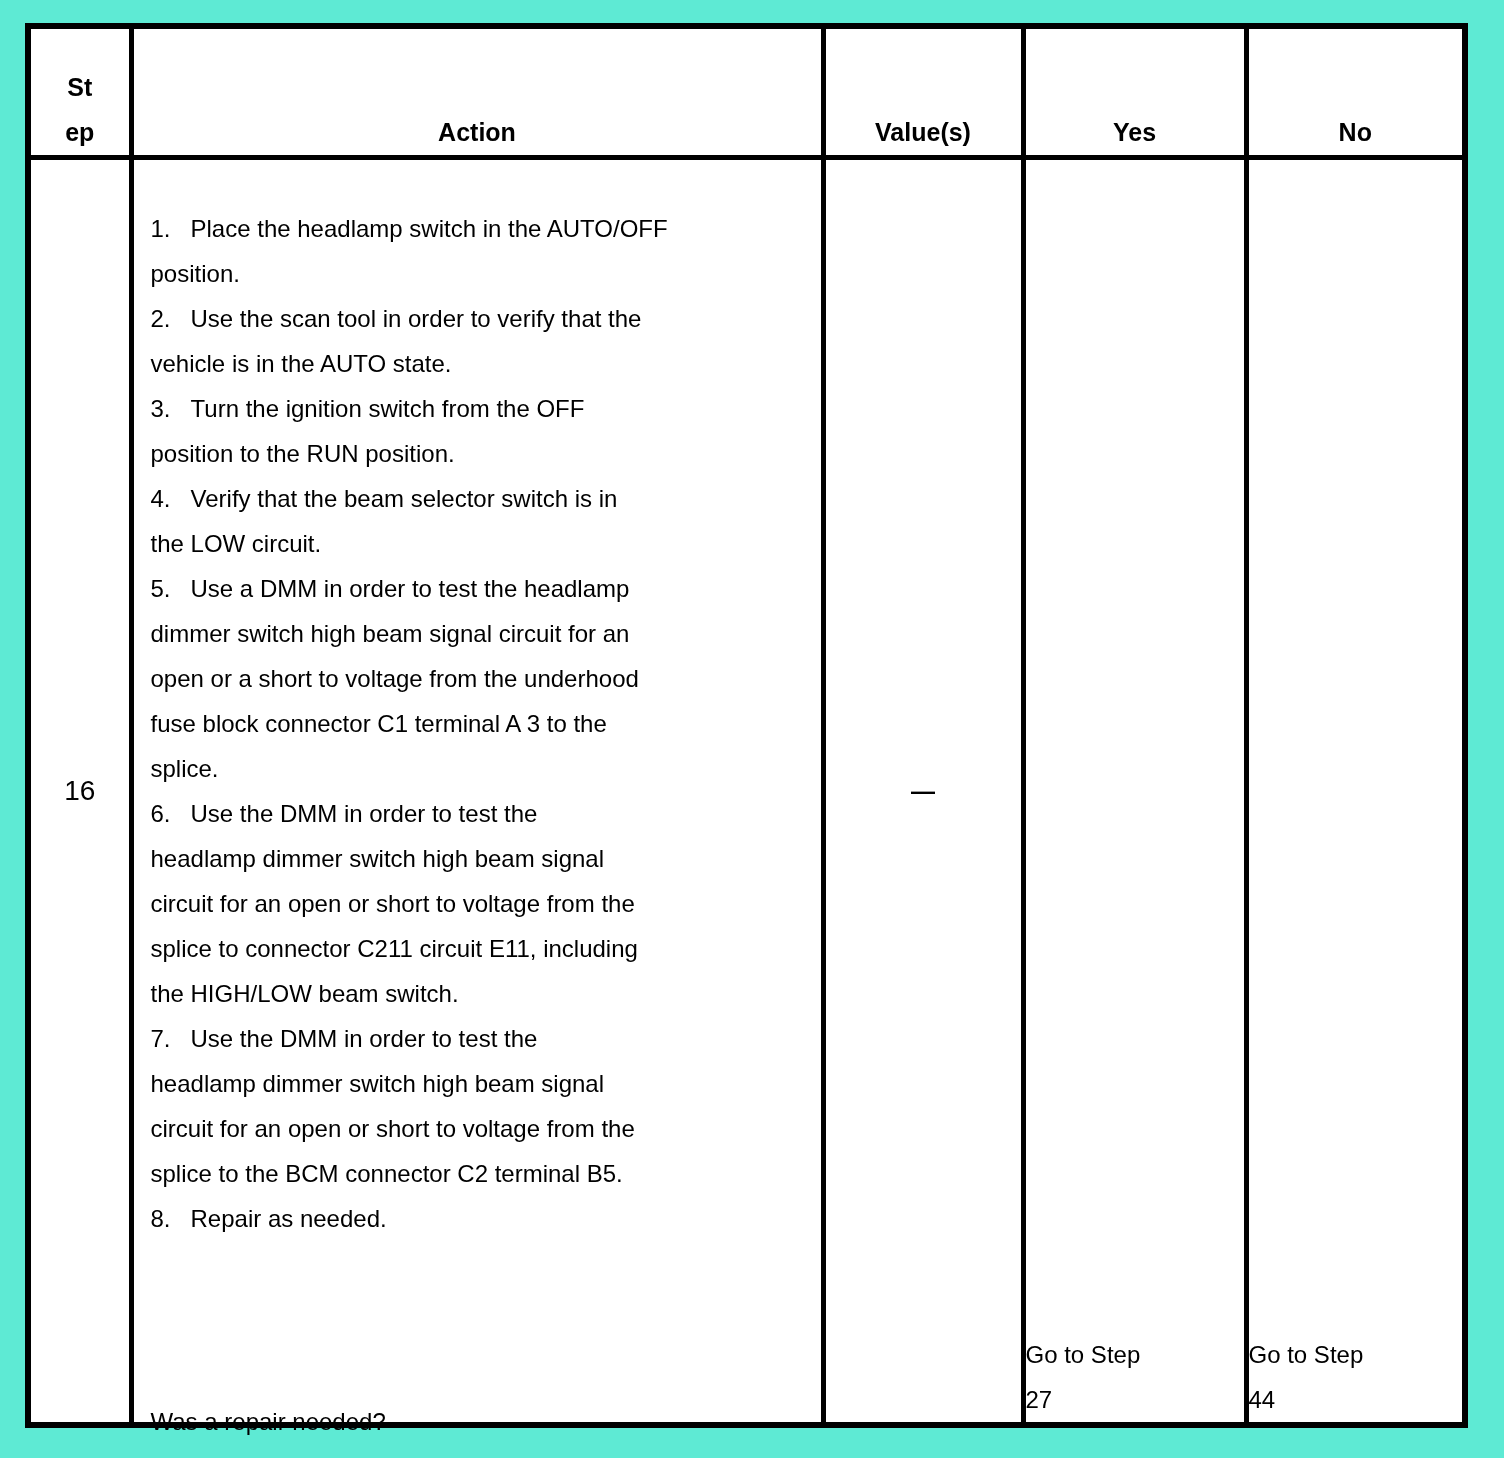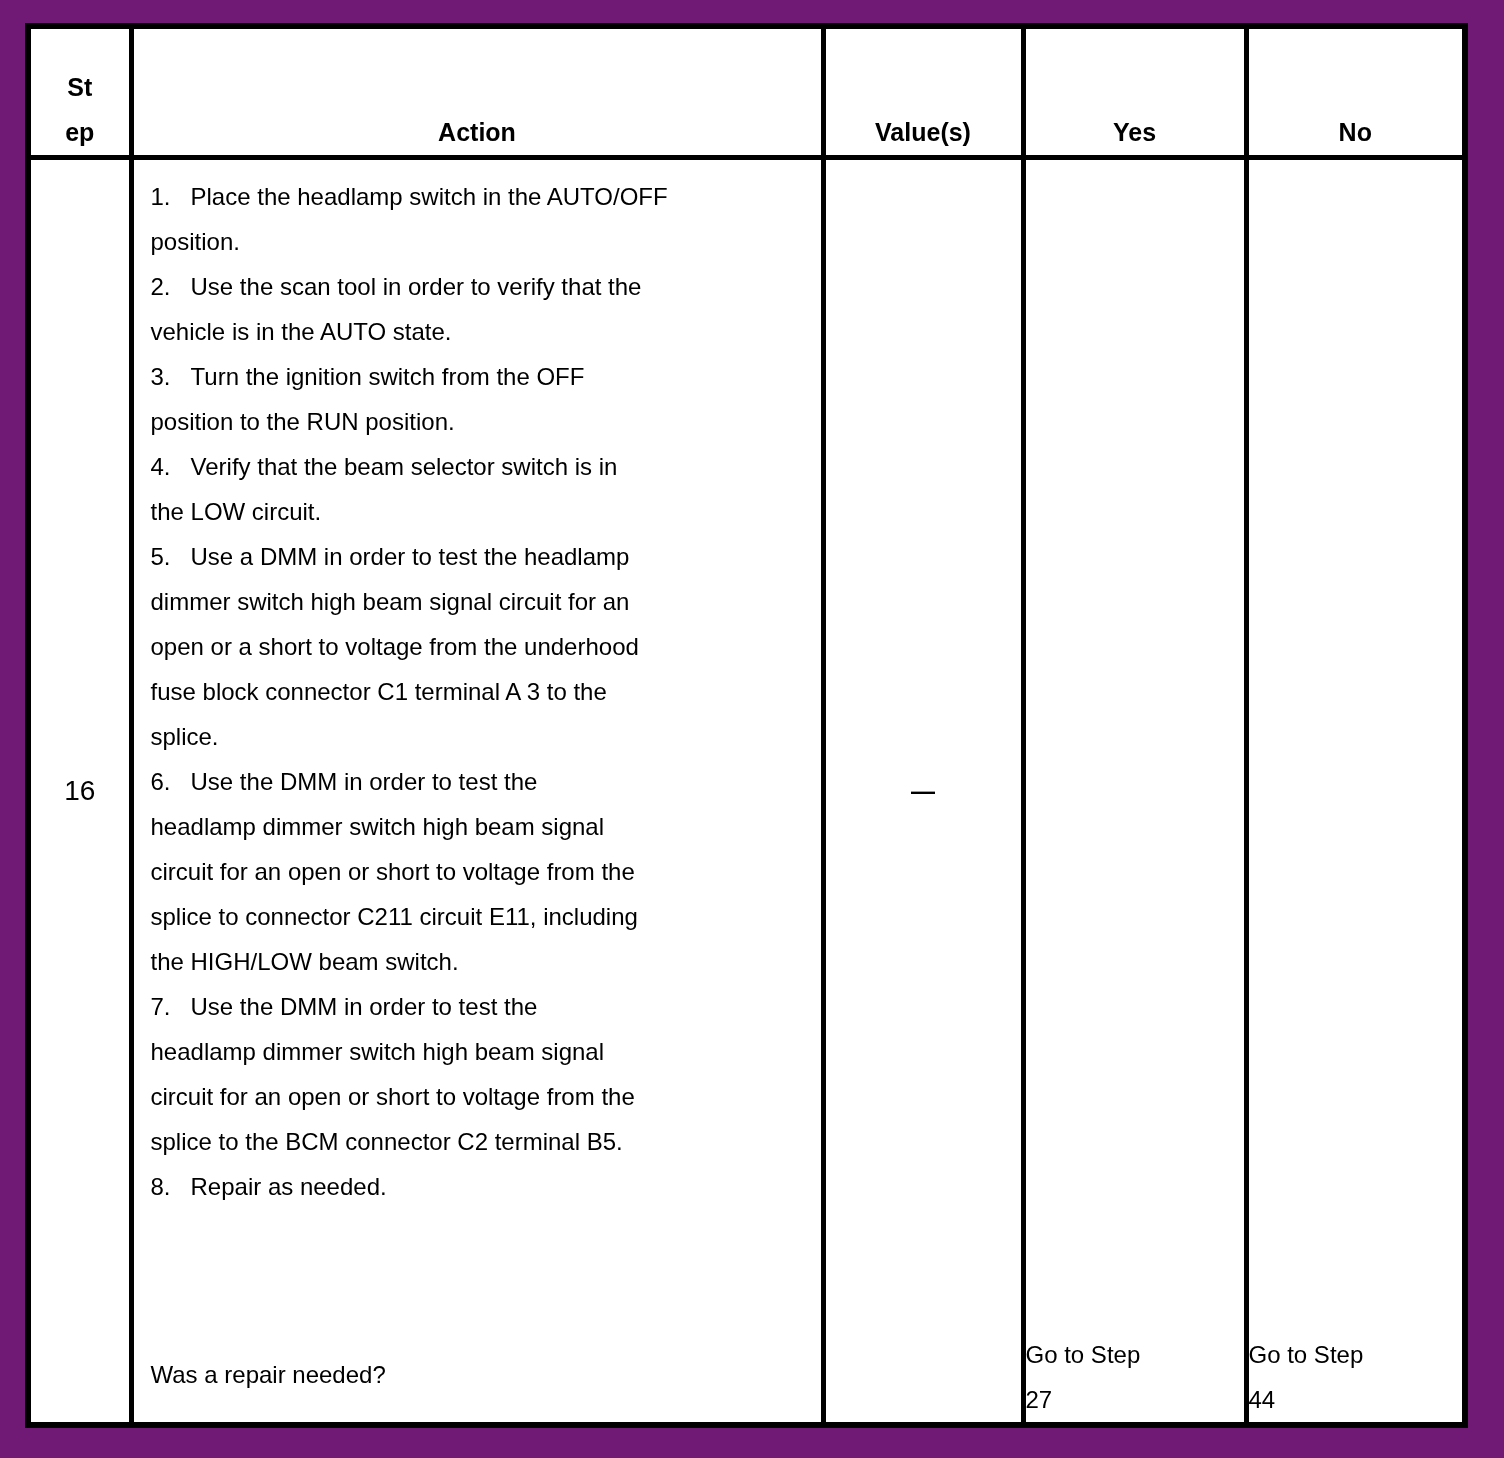--- a/index.html
+++ b/index.html
@@ -6,21 +6,21 @@
     margin: 0;
     padding: 0;
     background: #ffffff;
     font-family: "Liberation Sans", sans-serif;
     color: #000000;
   }
   .page {
     position: relative;
     width: 1504px;
     height: 1458px;
-    background: #701a75;
+    background: #5eead4;
     overflow: hidden;
   }
   table.diag {
     position: absolute;
     left: 25px;
     top: 23px;
     width: 1437px;
     border-collapse: collapse;
     table-layout: fixed;
     border: 6px solid #000000;
@@ -52,23 +52,24 @@
   }
   td.cell-action {
     vertical-align: top;
     height: 1262px;
   }
   .action-flex {
     display: flex;
     flex-direction: column;
     height: 100%;
     box-sizing: border-box;
-    padding: 14px 18px 25px 17px;
+    padding: 14px 18px 10px 17px;
     font-size: 24px;
     line-height: 45px;
+    margin-top: 32px;
   }
   .action-line { white-space: nowrap; }
   .action-question {
     margin-top: auto;
     white-space: nowrap;
   }
   td.cell-values {
     font-size: 24px;
     font-weight: bold;
     text-align: center;

